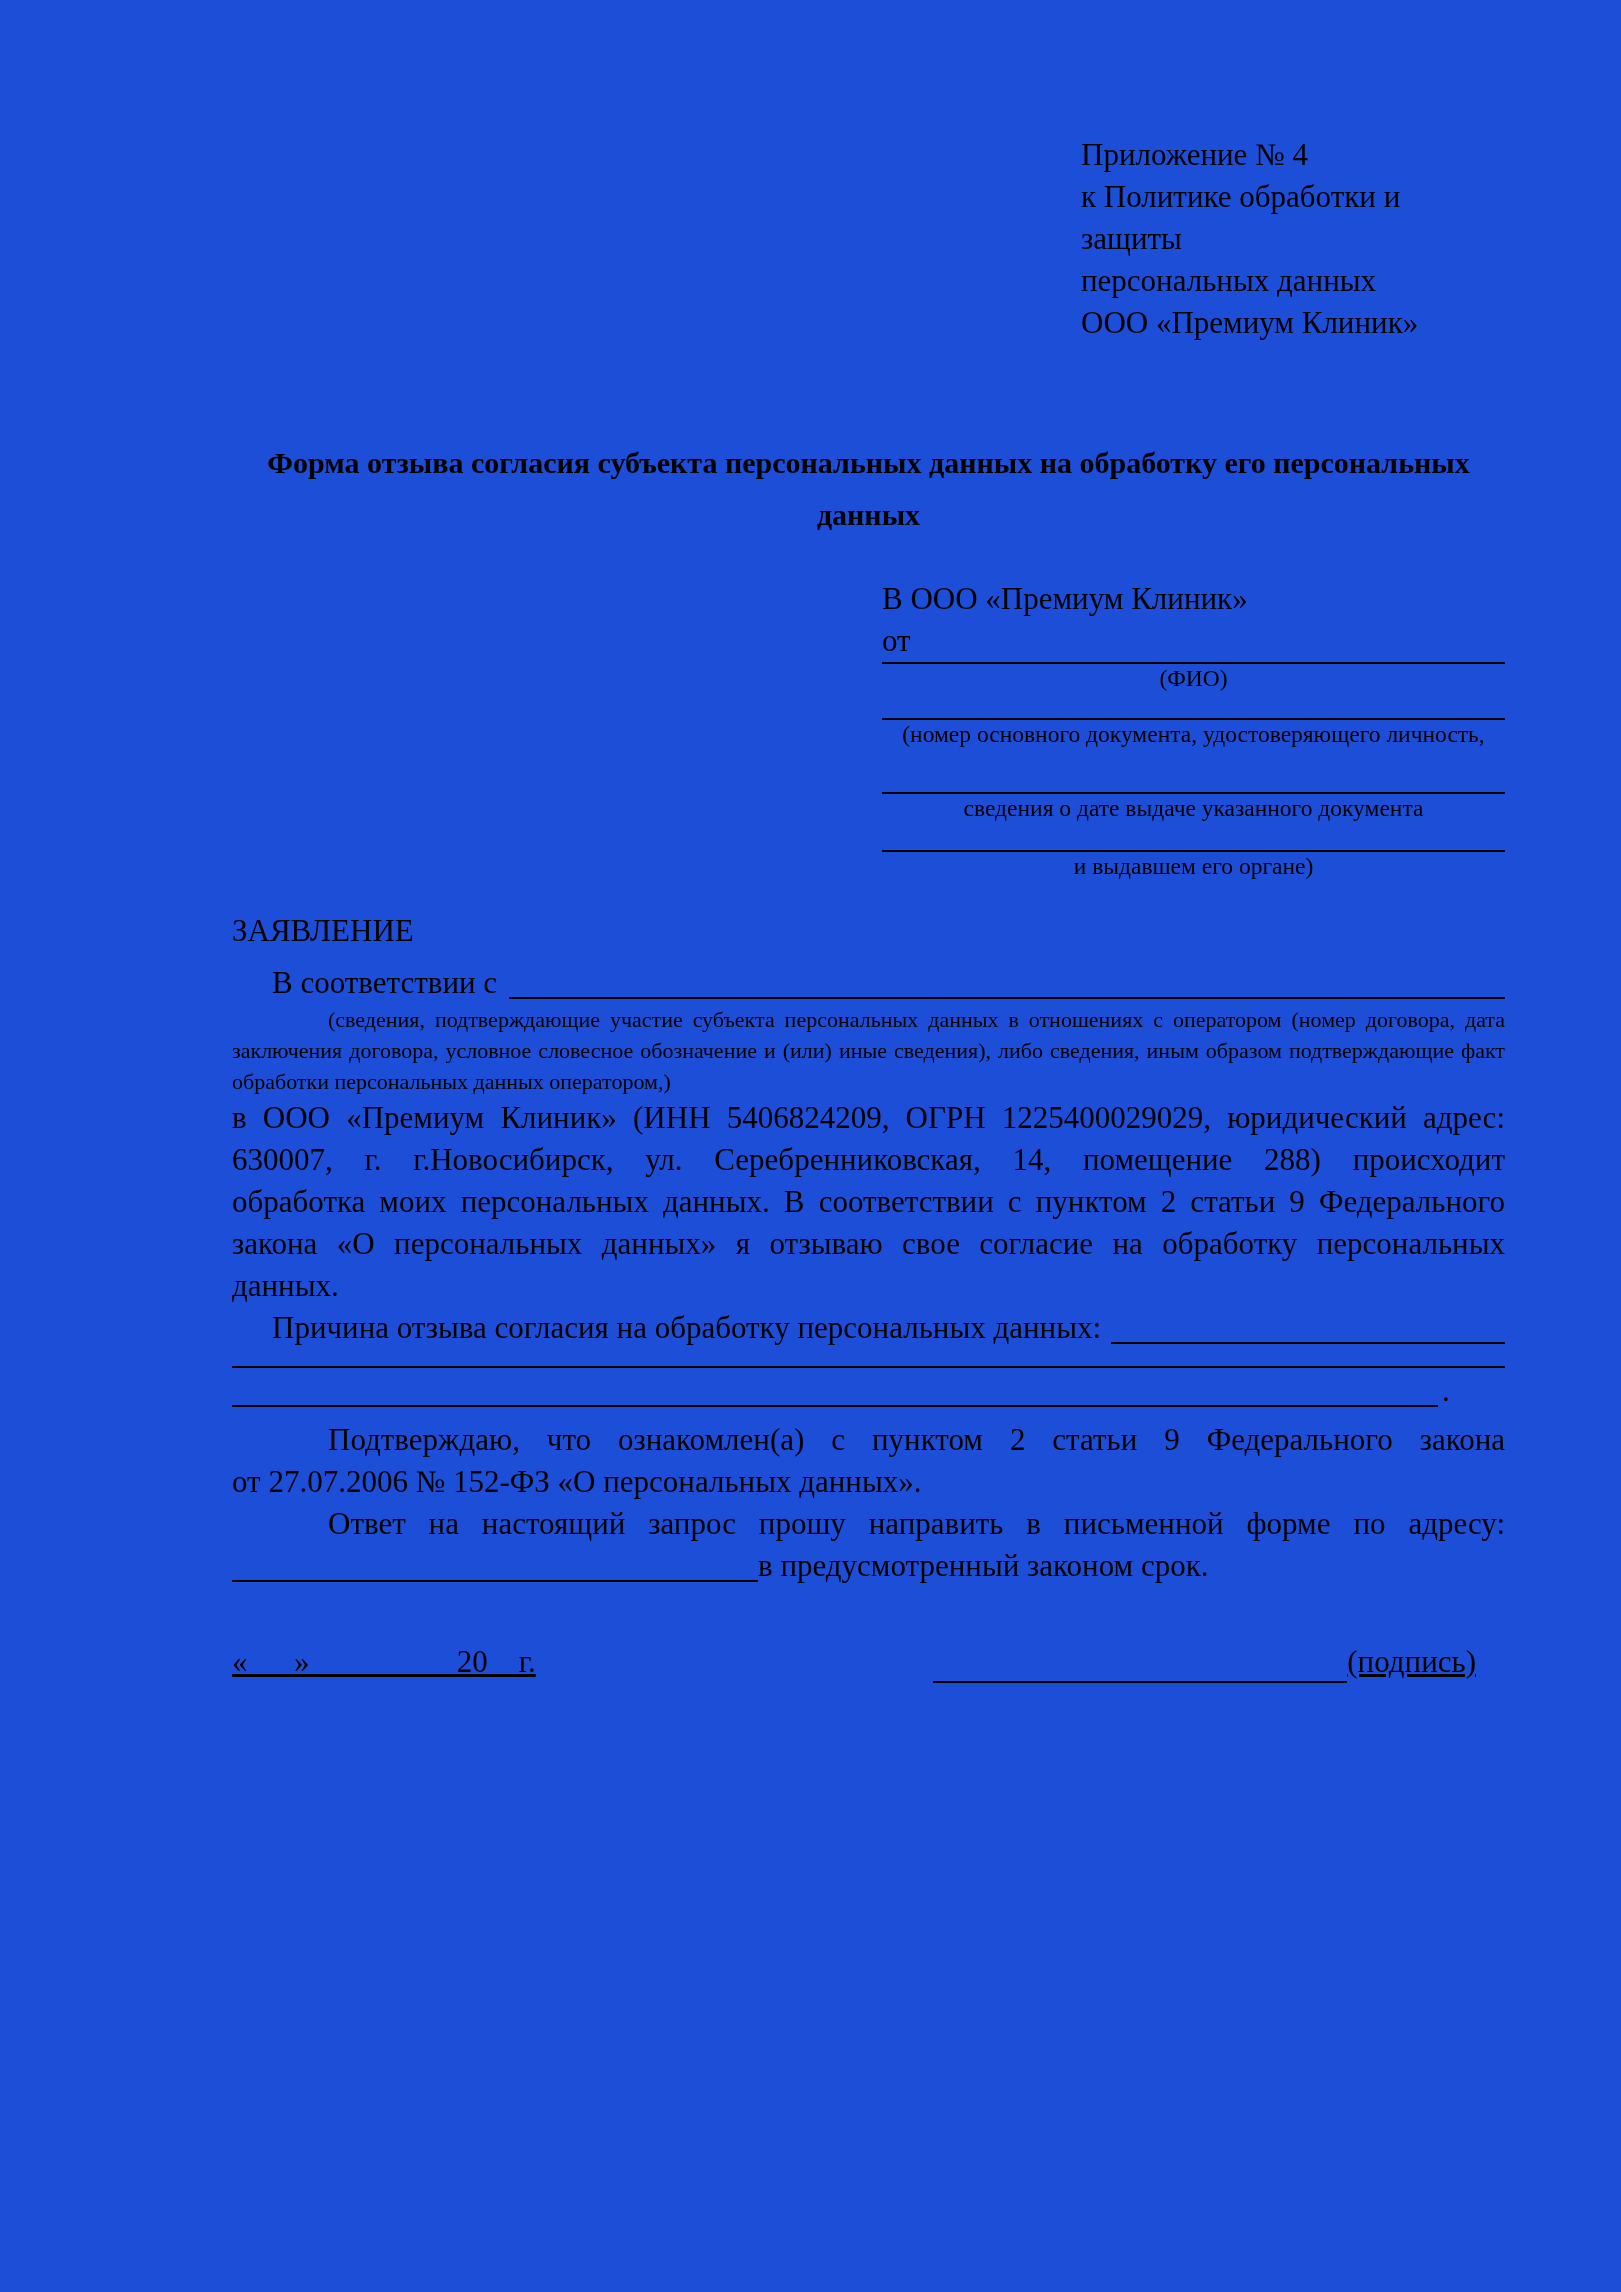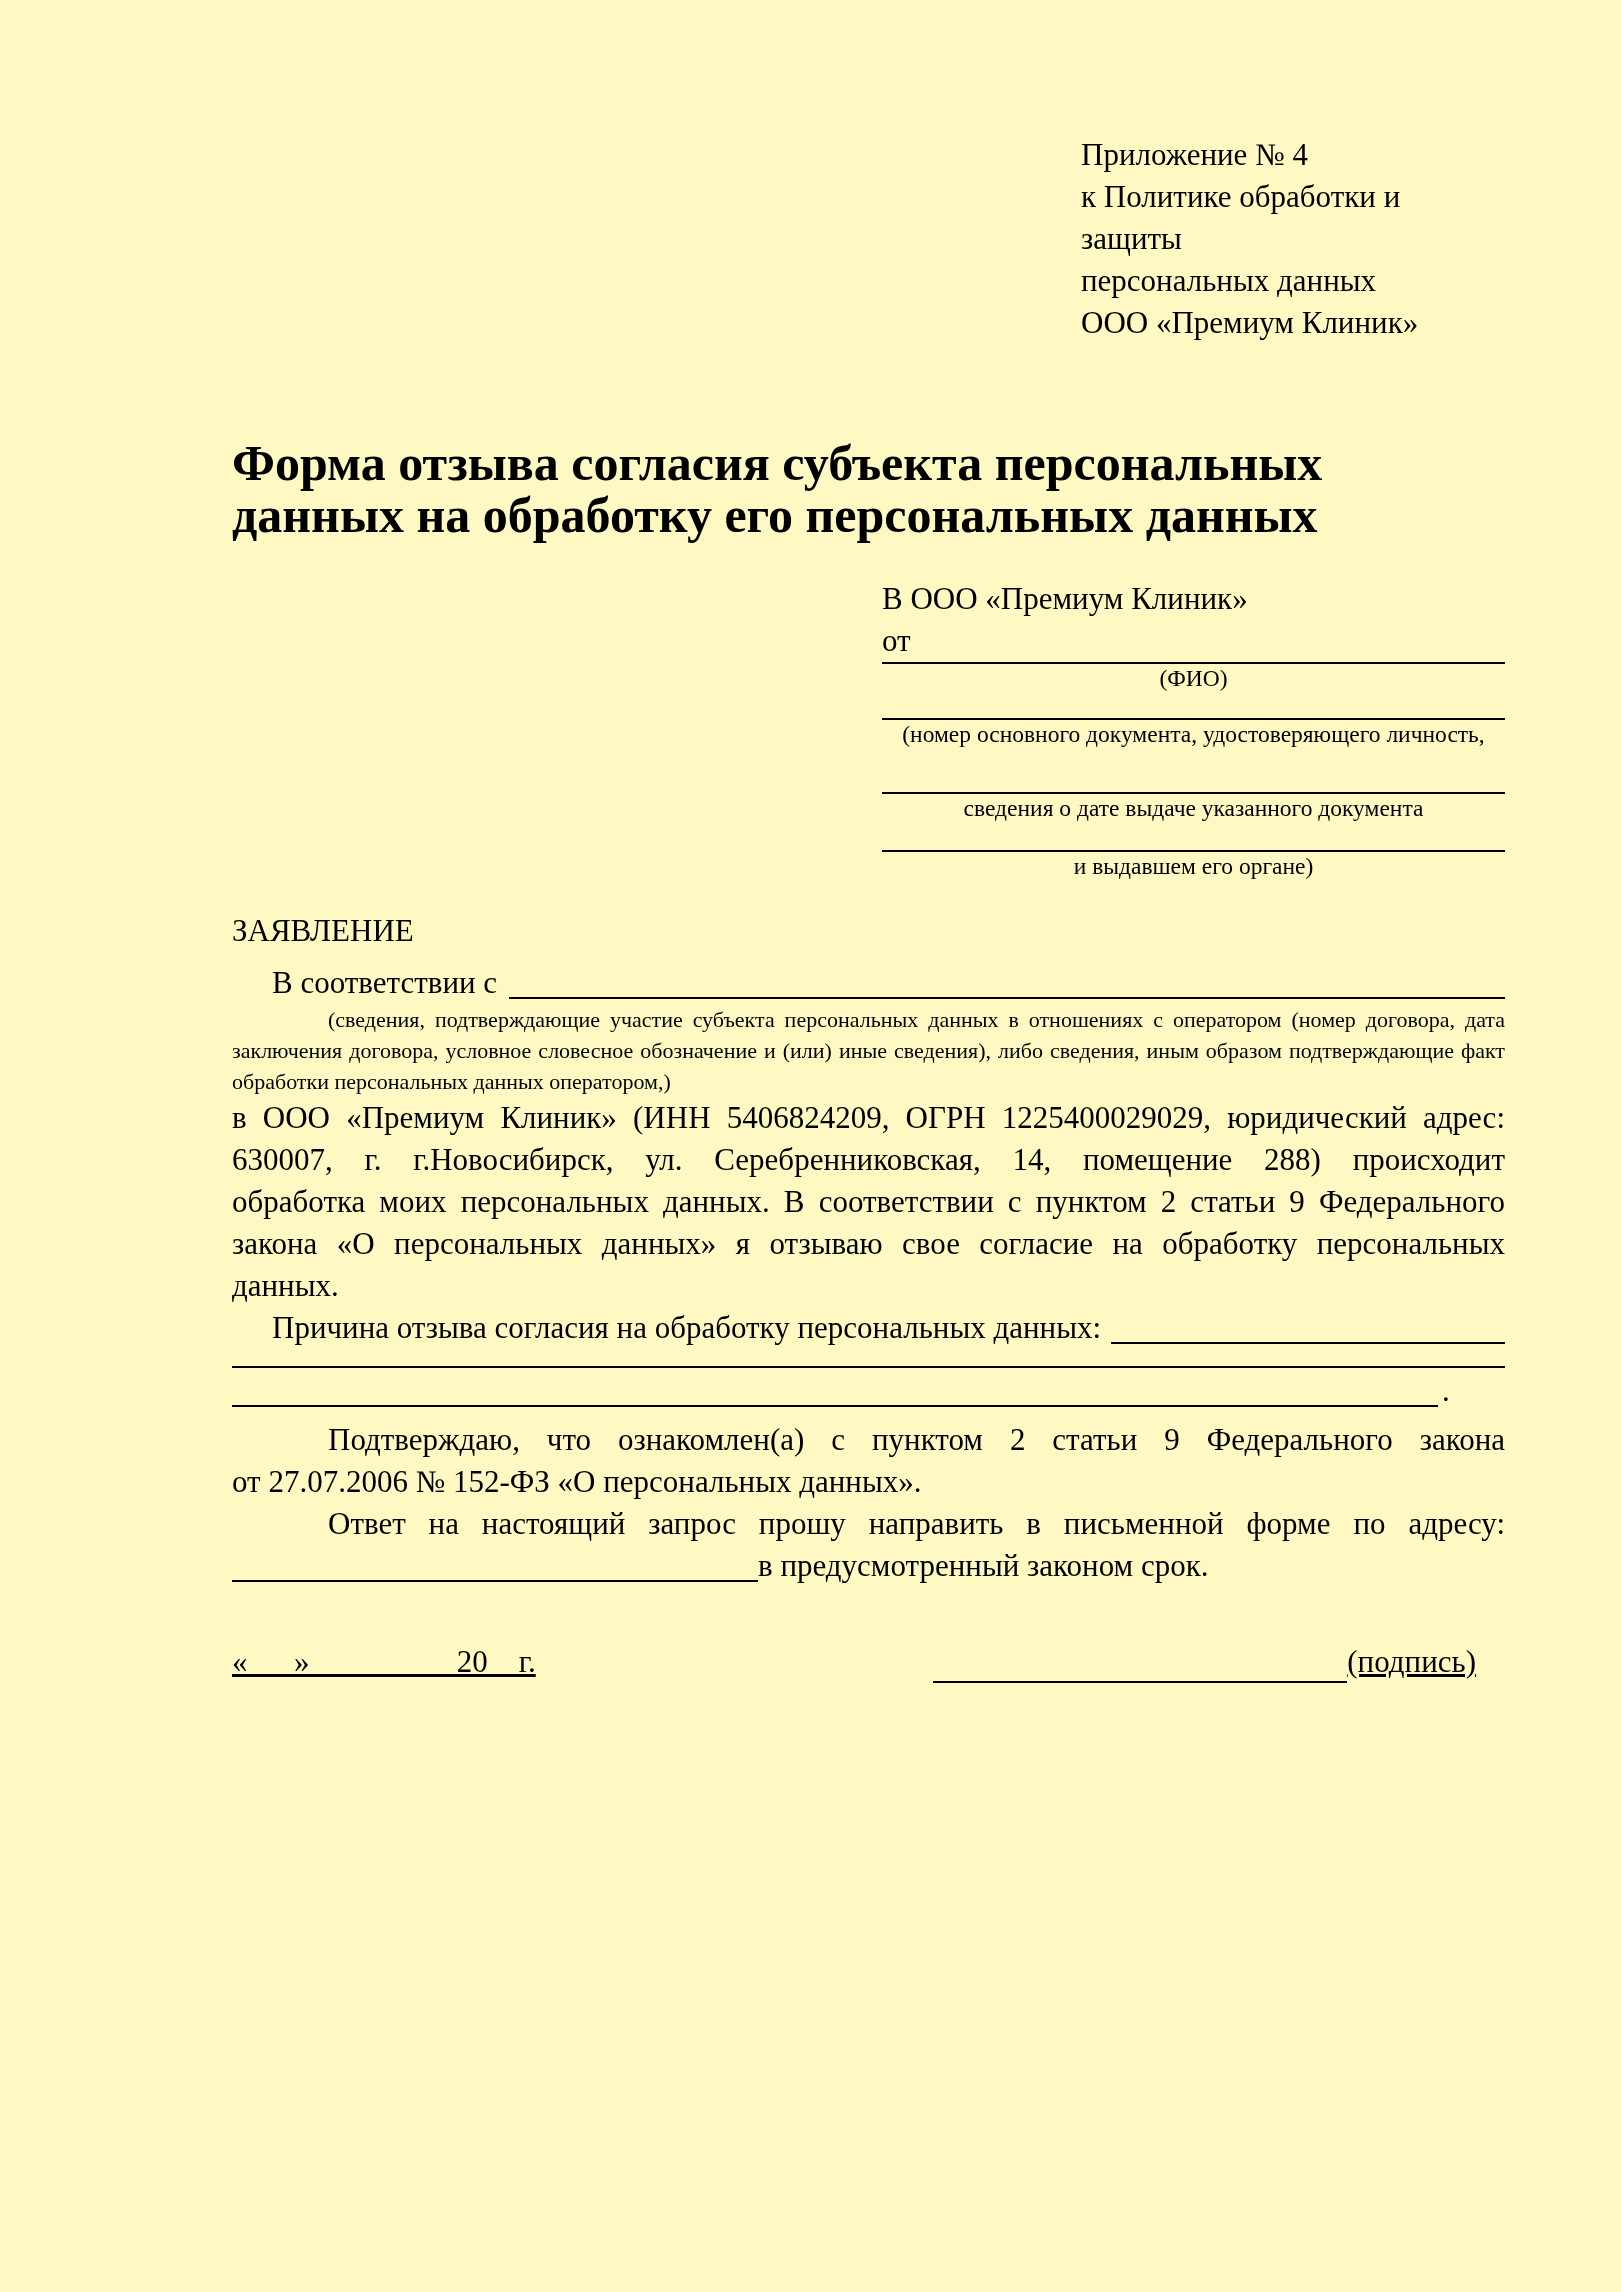--- a/index.html
+++ b/index.html
@@ -1,39 +1,40 @@
 <!DOCTYPE html>
 <html><head>
 <meta charset="utf-8">
 <style>
   html,body{margin:0;padding:0;background:#888;}
   .page{
     position:relative;
     width:1621px;height:2293px;
     margin:0 auto;
-    background:#fef9c3;
+    background:#1d4ed8;
     font-family:"Liberation Serif","DejaVu Serif",serif;
     color:#000;
     font-size:31px;
     line-height:42px;
     box-sizing:border-box;
   }
   .content{
     position:absolute;
     left:232px;top:0;
     width:1273px;
   }
   
   .appendix{margin-top:134px;margin-left:849px;}
   .appendix div{line-height:42px;}
   
   .title{
     margin-top:93px;
+    text-align:center;
     font-weight:bold;
-    font-size:50px;
+    font-size:30px;
     line-height:52px;
   }
   
   .addressee{margin-top:37px;margin-left:650px;width:623px;}
   .addressee .row{line-height:42px;}
   .rule{height:0;border-bottom:2.9px solid #000;}
   .caption{font-size:23.5px;line-height:29px;text-align:center;}
   .sp25{height:24.5px}.sp28{height:27.4px}.sp44{height:43px}
   
   .statement-heading{margin-top:29px;text-align:left;}

